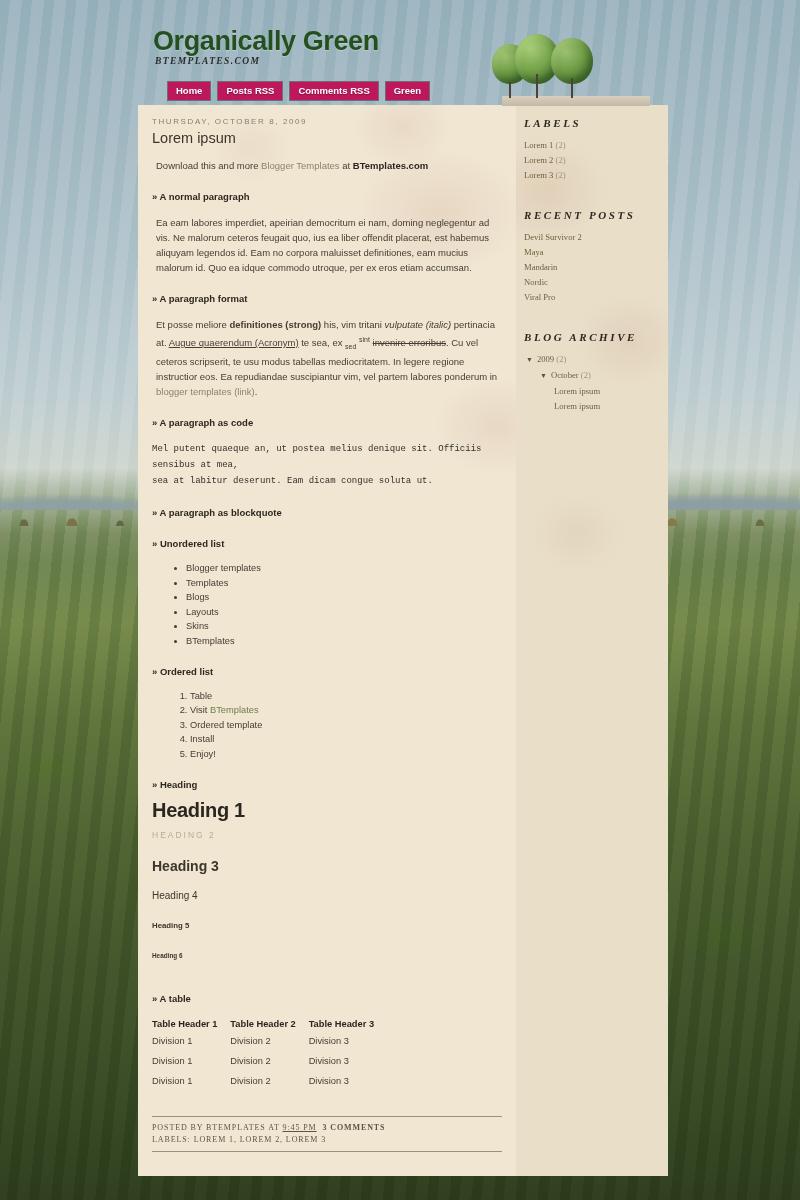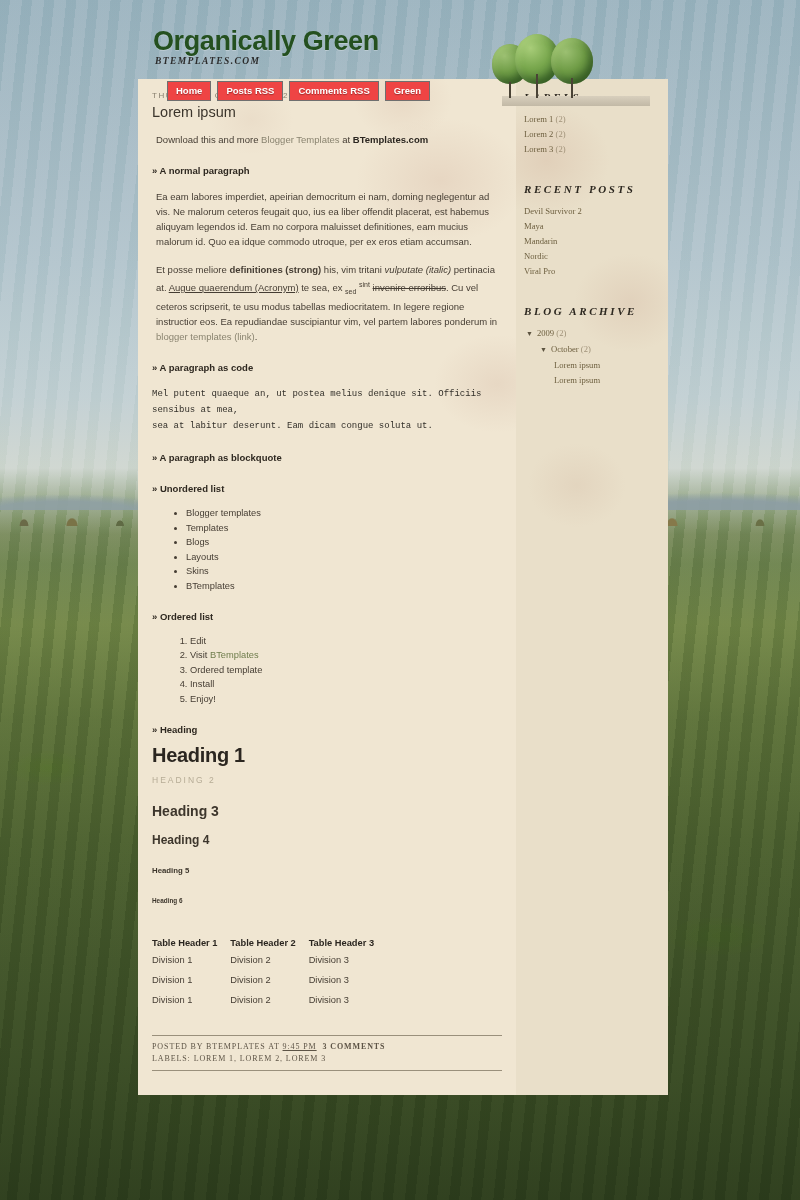--- a/index.html
+++ b/index.html
@@ -63,21 +63,21 @@
       radial-gradient(ellipse 9px 12px at 58% 100%, #7e7549 50%, transparent 60%),
       radial-gradient(ellipse 8px 11px at 70% 100%, #6b7045 50%, transparent 60%),
       radial-gradient(ellipse 10px 14px at 84% 100%, #86794a 50%, transparent 60%),
       radial-gradient(ellipse 8px 12px at 95% 100%, #6a7046 50%, transparent 60%);
   }
 
   
   #wrap { position:absolute; left:0; top:0; width:800px; }
 
   
-  #header { position:relative; height:79px; }
+  #header { position:relative; height:105px; }
   #blogtitle {
     position:absolute; left:153px; top:28px;
     font-size:27px; font-weight:bold; color:#24501f;
     letter-spacing:-.4px; line-height:1;
     text-shadow:0 1px 0 rgba(255,255,255,.25);
   }
   #blogdesc {
     position:absolute; left:155px; top:56px;
     font-family:"Liberation Serif", serif;
     font-size:9.5px; font-weight:bold; font-style:italic;
@@ -107,21 +107,21 @@
   #t3 .trunk { height:20px; }
   #trees .ledge {
     position:absolute; left:-8px; bottom:0; width:148px; height:10px;
     background:linear-gradient(180deg,#d8cfbd,#c2b9a6);
   }
 
   
   #nav { position:absolute; left:167px; top:81px; display:flex; gap:6px; }
   #nav a {
     display:inline-block; padding:3px 8px 4px;
-    background:#ef4444; color:#fff; text-decoration:none;
+    background:#be185d; color:#fff; text-decoration:none;
     font-size:9.5px; font-weight:bold;
     border:1px solid #6f6f6f;
     text-shadow:0 1px 1px rgba(0,0,0,.35);
   }
 
   
   #columns { display:flex; width:800px; }
   #main-col {
     width:378px; margin-left:138px;
     background:#f0e6d2;
@@ -178,21 +178,21 @@
   }
 
   ul.ul-list { margin:0 0 16px; padding-left:34px; list-style:disc; }
   ul.ul-list li { margin:0 0 1.5px; font-size:9.3px; line-height:13px; }
   ol.ol-list { margin:0 0 16px; padding-left:38px; }
   ol.ol-list li { margin:0 0 1.5px; font-size:9.3px; line-height:13px; }
 
   h1.hd { font-size:20px; font-weight:bold; color:#2b2620; margin:0 0 10px; letter-spacing:-.3px; }
   h2.hd { font-size:8.5px; font-weight:normal; color:#b6ac96; letter-spacing:2px; margin:0 0 16px; text-transform:uppercase; }
   h3.hd { font-size:14px; font-weight:bold; color:#3d362c; margin:0 0 14px; }
-  h4.hd { font-size:12px; font-weight:bold; color:#3d362c; margin:12px 0 15px; }
+  h4.hd { font-size:10px; font-weight:normal; color:#3d362c; margin:12px 0 15px; }
   h5.hd { font-size:7.8px; font-weight:bold; color:#3d362c; margin:0 0 15px; }
   h6.hd { font-size:6.4px; font-weight:bold; color:#3d362c; margin:0 0 28px; }
 
   table.tbl { border-collapse:collapse; margin:0 0 24px; }
   table.tbl th { font-size:9.3px; font-weight:bold; color:#2b2620; text-align:left; padding:0; }
   table.tbl td { font-size:9.3px; color:#453d33; padding:2.5px 38px 2.5px 0; }
 
   .post-foot {
     border-top:1px solid #9a907c; margin-top:12px; padding-top:5px;
     border-bottom:1px solid #9a907c; padding-bottom:5px; margin-bottom:24px;
@@ -267,55 +267,57 @@
         <div class="post-date">Thursday, October 8, 2009</div>
         <h2 class="post-title">Lorem ipsum</h2>
 
         <div class="post-body">
 
           <p class="intro"><span>Download this and more </span><a class="lnk" href="#">Blogger Templates</a><span> at </span><b>BTemplates.com</b></p>
 
           <div class="sec-h">» A normal paragraph</div>
           <p>Ea eam labores imperdiet, apeirian democritum ei nam, doming neglegentur ad vis. Ne malorum ceteros feugait quo, ius ea liber offendit placerat, est habemus aliquyam legendos id. Eam no corpora maluisset definitiones, eam mucius malorum id. Quo ea idque commodo utroque, per ex eros etiam accumsan.</p>
 
+          <div class="sec-h">» A paragraph format</div>
           <p><span>Et posse meliore </span><span class="fmt-strong">definitiones (strong)</span><span> his, vim tritani </span><span class="fmt-italic">vulputate (italic)</span><span> pertinacia at. </span><span class="fmt-u">Augue quaerendum (Acronym)</span><span> te sea, ex </span><sub>sed</sub> <sup>sint</sup> <span class="fmt-strike">invenire erroribus</span><span>. Cu vel ceteros scripserit, te usu modus tabellas mediocritatem. In legere regione instructior eos. Ea repudiandae suscipiantur vim, vel partem labores ponderum in </span><a class="lnk" href="#">blogger templates (link)</a><span>.</span></p>
 
           <div class="sec-h">» A paragraph as code</div>
           <pre class="code">Mel putent quaeque an, ut postea melius denique sit. Officiis sensibus at mea,
 sea at labitur deserunt. Eam dicam congue soluta ut.</pre>
 
           <div class="sec-h">» A paragraph as blockquote</div>
 
           <div class="sec-h">» Unordered list</div>
           <ul class="ul-list">
             <li>Blogger templates</li>
             <li>Templates</li>
             <li>Blogs</li>
             <li>Layouts</li>
             <li>Skins</li>
             <li>BTemplates</li>
           </ul>
 
           <div class="sec-h">» Ordered list</div>
           <ol class="ol-list">
-            <li>Edit</li>
+            <li>Table</li>
             <li><span>Visit </span><a class="grn" href="#">BTemplates</a></li>
             <li>Ordered template</li>
             <li>Install</li>
             <li>Enjoy!</li>
           </ol>
 
           <div class="sec-h">» Heading</div>
           <h1 class="hd">Heading 1</h1>
           <h2 class="hd">HEADING 2</h2>
           <h3 class="hd">Heading 3</h3>
           <h4 class="hd">Heading 4</h4>
           <h5 class="hd">Heading 5</h5>
           <h6 class="hd">Heading 6</h6>
 
+          <div class="sec-h">» A table</div>
           <table class="tbl">
             <tbody>
                 <tr>
               <th>Table Header 1</th>
               <th>Table Header 2</th>
               <th>Table Header 3</th>
             </tr>
             <tr>
               <td>Division 1</td>
               <td>Division 2</td>

